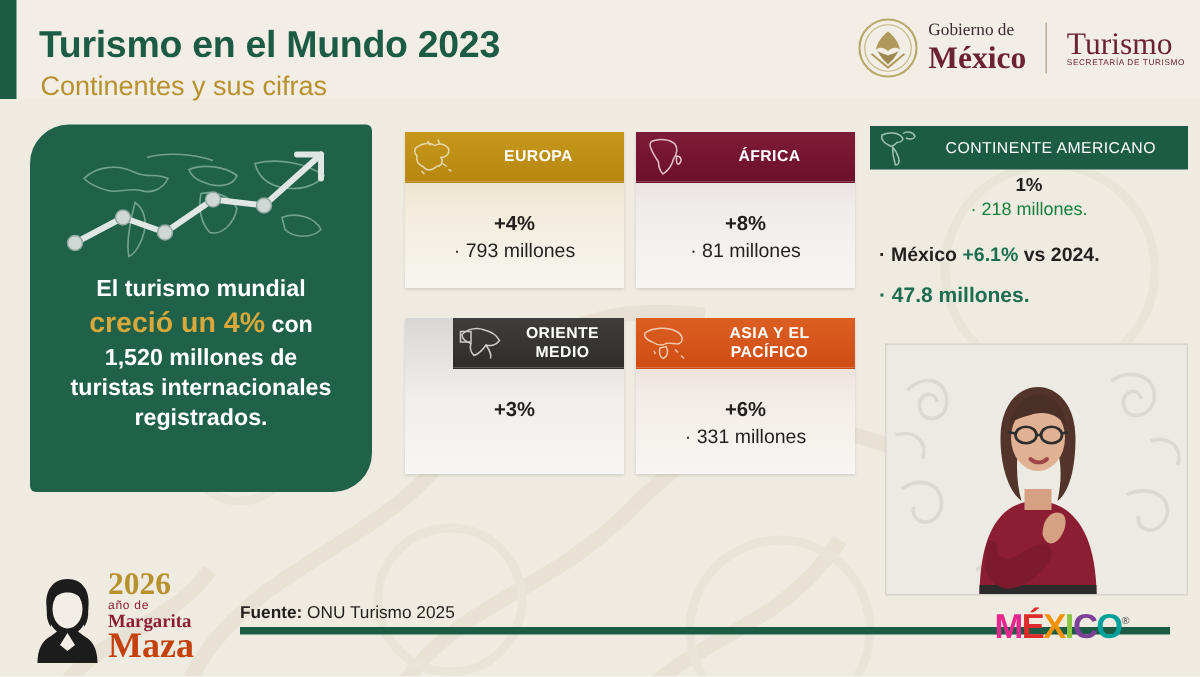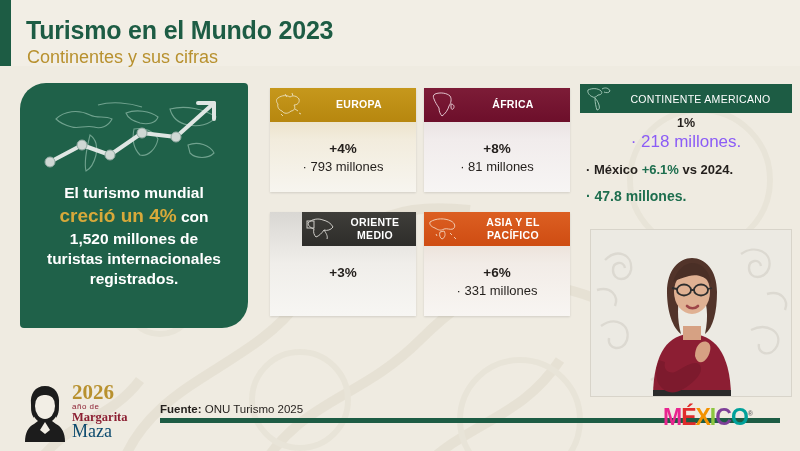--- a/index.html
+++ b/index.html
@@ -120,21 +120,21 @@
     background: #1d5c44;
     display: flex; align-items: center;
   }
   .am-head .cmap { width: 30px; height: 26px; flex: 0 0 30px; margin-left: 3px; }
   .am-head .clabel {
     flex: 1; text-align: center; color: #fff;
     font-size: 10.5px; letter-spacing: .3px; padding-right: 4px;
   }
   .am-body { position: absolute; left: 580px; top: 116px; width: 212px; text-align: center; }
   .am-pct { font-size: 12.5px; font-weight: bold; color: #231f1c; }
-  .am-val { font-size: 17px; color: #8b5cf6; margin-top: 2px; }
+  .am-val { font-size: 12px; color: #15803d; margin-top: 2px; }
   .am-mx {
     position: absolute; left: 586px; top: 162px; width: 206px;
     font-size: 13px; font-weight: bold; color: #231f1c; text-align: left;
   }
   .am-mx .g { color: #1d6e4e; }
   .am-mxval {
     position: absolute; left: 586px; top: 188px; width: 206px;
     font-size: 14px; font-weight: bold; color: #1d6e4e; text-align: left;
   }
 
@@ -153,21 +153,21 @@
     width: 130px; height: 66px;
     display: flex; align-items: center; gap: 4px;
   }
   .badge-portrait { width: 46px; height: 62px; flex: 0 0 46px; }
   .badge-text { line-height: 1; text-align: left; }
   .b-2026 { font-size: 21px; font-weight: bold; color: #b8912f;
             font-family: "Liberation Serif", serif; }
   .b-ano  { font-size: 8px; color: #8c1f32; letter-spacing: .5px; }
   .b-marg { font-size: 12.5px; font-weight: bold; color: #8c1f32;
             font-family: "Liberation Serif", serif; }
-  .b-maza { font-size: 18px; font-weight: normal; color: #0c4a6e;
+  .b-maza { font-size: 24px; font-weight: bold; color: #c2410c;
             font-family: "Liberation Serif", serif; line-height: .95; }
 
   .source-wrap { position: absolute; left: 160px; top: 403px; width: 620px; }
   .source-text { font-size: 11.5px; color: #231f1c; }
   .source-text b { font-weight: bold; }
   .source-rule { margin-top: 3px; height: 5px; background: #1d5c44; width: 620px; }
 
   .mx-brand {
     position: absolute; left: 663px; top: 404px;
     font-size: 23px; font-weight: bold; letter-spacing: -1px;
@@ -194,20 +194,38 @@
       <circle cx="160" cy="300" r="34"></circle>
       <circle cx="700" cy="180" r="70"></circle>
     </g>
   </svg>
 
   <div class="header-bar">
     <div class="left-accent"></div>
     <div class="title">Turismo en el Mundo 2023</div>
     <div class="subtitle">Continentes y sus cifras</div>
 
+    <div class="gob-logo">
+      <svg class="gob-eagle" viewBox="0 0 40 40">
+        <circle cx="20" cy="20" r="19" fill="none" stroke="#b9a66a" stroke-width="1.4"></circle>
+        <circle cx="20" cy="20" r="15.5" fill="none" stroke="#c8b783" stroke-width=".8"></circle>
+        <path d="M20 9 C16 12, 13 16, 12 21 C15 19, 17 20, 20 22 C23 20, 25 19, 28 21 C27 16, 24 12, 20 9 Z" fill="#b0995c"></path>
+        <path d="M13 22 C15 26, 18 29, 20 31 C22 29, 25 26, 27 22 C24 24, 22 24, 20 25 C18 24, 16 24, 13 22 Z" fill="#9d8a52"></path>
+        <path d="M9 24 C13 27, 16 30, 20 33 C24 30, 27 27, 31 24" fill="none" stroke="#b0995c" stroke-width="1.4"></path>
+      </svg>
+      <div class="gob-text">
+        <div class="gob-line1">Gobierno de</div>
+        <div class="gob-line2">México</div>
+      </div>
+      <div class="gob-sep"></div>
+      <div class="gob-text">
+        <div class="tur-main">Turismo</div>
+        <div class="tur-sub">Secretaría de Turismo</div>
+      </div>
+    </div>
   </div>
 
   <div class="green-card">
     <svg class="map-art" viewBox="0 0 196 86">
       <g fill="none" stroke="#7fae9b" stroke-width="1.1" opacity=".85">
         <path d="M18 26 C26 18, 40 16, 52 22 C60 26, 66 22, 74 26 C70 34, 62 36, 56 34 C48 32, 40 36, 34 34 C26 32, 22 30, 18 26 Z"></path>
         <path d="M52 42 C58 46, 60 54, 58 62 C56 70, 52 76, 48 78 C46 70, 48 58, 52 42 Z"></path>
         <path d="M88 20 C98 16, 112 18, 120 24 C118 30, 110 32, 102 30 C96 28, 90 26, 88 20 Z"></path>
         <path d="M96 36 C106 34, 116 38, 120 46 C118 56, 110 64, 102 62 C96 56, 94 46, 96 36 Z"></path>
         <path d="M132 16 C148 12, 166 16, 178 24 C172 32, 160 34, 150 32 C140 30, 134 24, 132 16 Z"></path>

